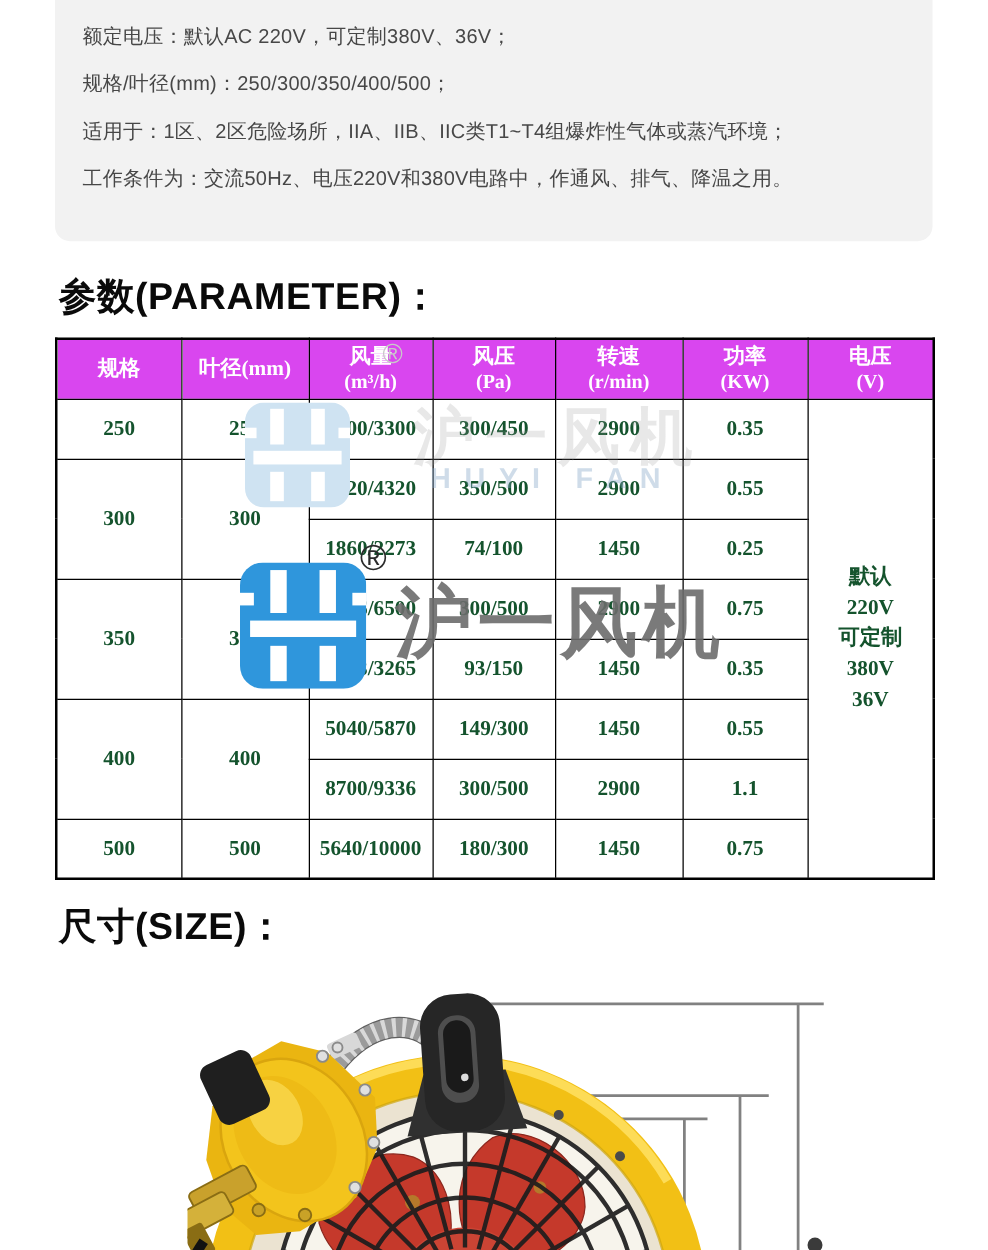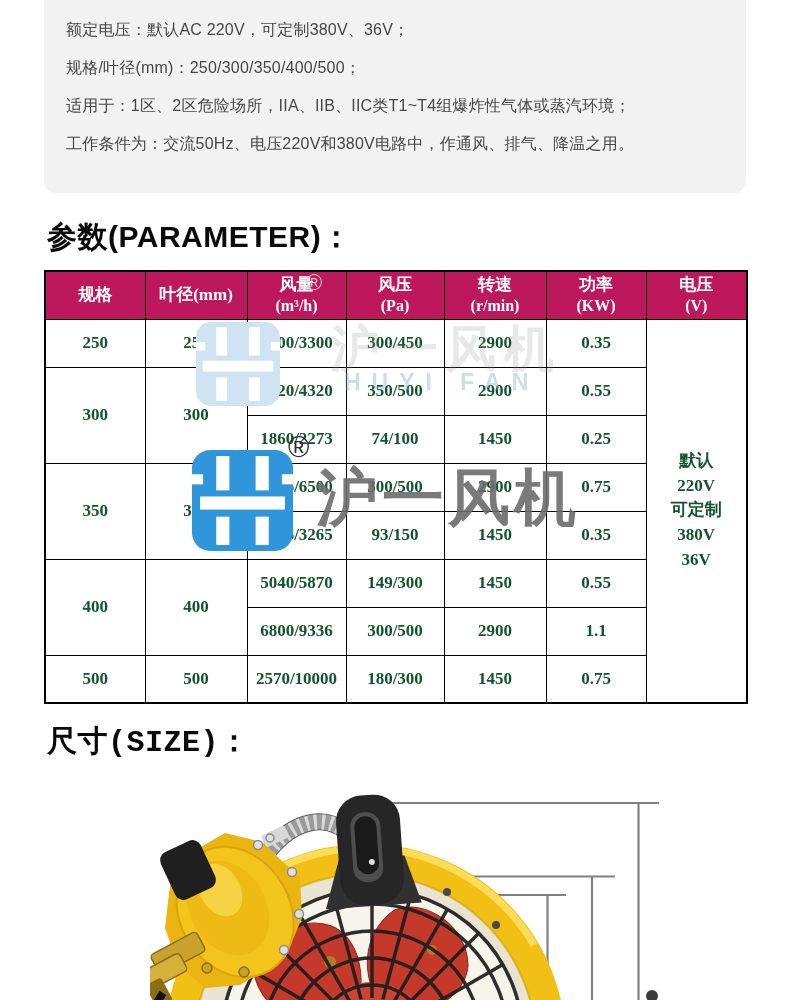--- a/index.html
+++ b/index.html
@@ -16,34 +16,34 @@
   .info-line {
     font-size:16px; line-height:23px; color:#474747; margin-bottom:15px;
     letter-spacing:0.2px; white-space:nowrap;
   }
   
   .sec-heading {
     position:absolute; left:47px; font-size:30px; font-weight:600; color:#0a0a0a;
     letter-spacing:0.5px;
   }
   .sec-heading.param { top:217px;text-align:right; }
-  .sec-heading.size  { top:721px;font-family:Liberation Mono, monospace; }
+  .sec-heading.size  { top:721px; }
   
   .table-wrap { position:absolute; left:44px; top:270px; width:702px; }
   table.spec {
     width:702px; border-collapse:collapse; table-layout:fixed;
     font-family:"Liberation Serif","DejaVu Serif",serif; font-weight:bold;
     border:2px solid #000;
   }
   table.spec th, table.spec td {
     border:1px solid #000; text-align:center; vertical-align:middle;
     overflow:hidden;
   }
   table.spec thead th {
-    background:#be185d; color:#ffffff; font-size:17px; height:48px; line-height:1.2;
+    background:#d946ef; color:#ffffff; font-size:17px; height:48px; line-height:1.2;
   }
   table.spec thead th .sub { font-size:16px; }
   table.spec thead th .sub:empty { display:none; }
   table.spec tbody td { font-size:17px; color:#14532d; height:48px; background:transparent; }
   td.voltage { font-size:16px; line-height:1.45; white-space:pre-line; }
   
   .wm { position:absolute; pointer-events:none; user-select:none; }
   .wm-logo-faint { left:152px; top:52px; width:84px; height:84px; color:#cfe3f2; }
   .wm-reg-faint  { left:262px; top:0px;  font-size:22px; color:#c9c9c9; }
   .wm-cn-faint   { left:286px; top:46px; font-size:50px; font-weight:900;
@@ -156,29 +156,29 @@
         </tr>
         <tr>
           <td rowspan="2">400</td>
           <td rowspan="2">400</td>
           <td>5040/5870</td>
           <td>149/300</td>
           <td>1450</td>
           <td>0.55</td>
         </tr>
         <tr>
-          <td>6800/9336</td>
+          <td>8700/9336</td>
           <td>300/500</td>
           <td>2900</td>
           <td>1.1</td>
         </tr>
         <tr>
           <td>500</td>
           <td>500</td>
-          <td>2570/10000</td>
+          <td>5640/10000</td>
           <td>180/300</td>
           <td>1450</td>
           <td>0.75</td>
         </tr>
       </tbody>
     </table>
 
     <svg class="wm wm-logo-faint" viewBox="0 0 100 100">
       <rect x="0" y="0" width="100" height="100" rx="18" fill="currentColor"></rect>
       <g fill="#ffffff">

